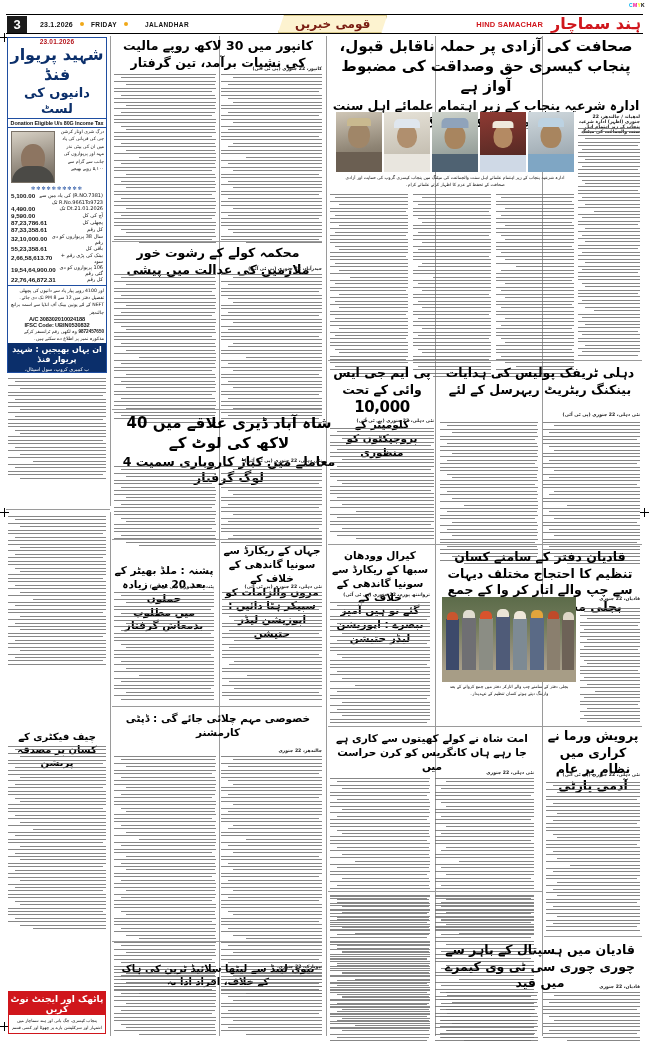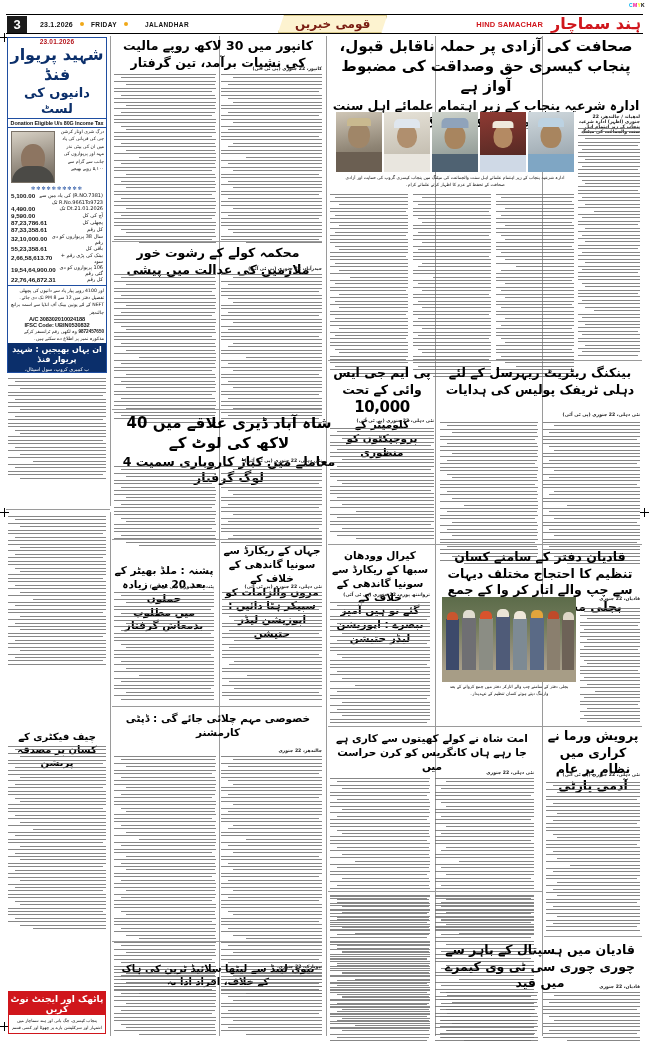--- a/index.html
+++ b/index.html
@@ -1255,22 +1255,22 @@
   </div>
 
   <div class="hrule" style="left:322px;top:324px;width:314px;"></div>
 
   <div class="hl l2" style="position:absolute;left:324px;top:329px;width:104px;">
     <div>پی ایم جی ایس وائی کے تحت</div>
     <div class="bignum">10,000</div>
     <div class="hl l3">کلومیٹر کے پروجیکٹوں کو منظوری</div>
   </div>
   <div class="hl l2" style="position:absolute;left:434px;top:329px;width:200px;">
+    <div>دہلی ٹریفک پولیس کی ہدایات</div>
     <div>بینکنگ ریٹریٹ ریہرسل کے لئے</div>
-    <div>دہلی ٹریفک پولیس کی ہدایات</div>
   </div>
   <div class="dateline" style="position:absolute;left:324px;top:382px;width:104px;text-align:right;">نئی دہلی، 22 جنوری (پی ٹی آئی)</div>
   <div class="dateline" style="position:absolute;left:434px;top:376px;width:200px;text-align:right;">نئی دہلی، 22 جنوری (پی ٹی آئی)</div>
   <div class="body-lines" style="position:absolute;left:324px;top:392px;width:104px;height:112px;">
     <i class="s1"></i>
       <i class="s2"></i>
       <i class="s1"></i>
       <i class="s3"></i>
       <i class="s1"></i>
       <i class="s4"></i>

